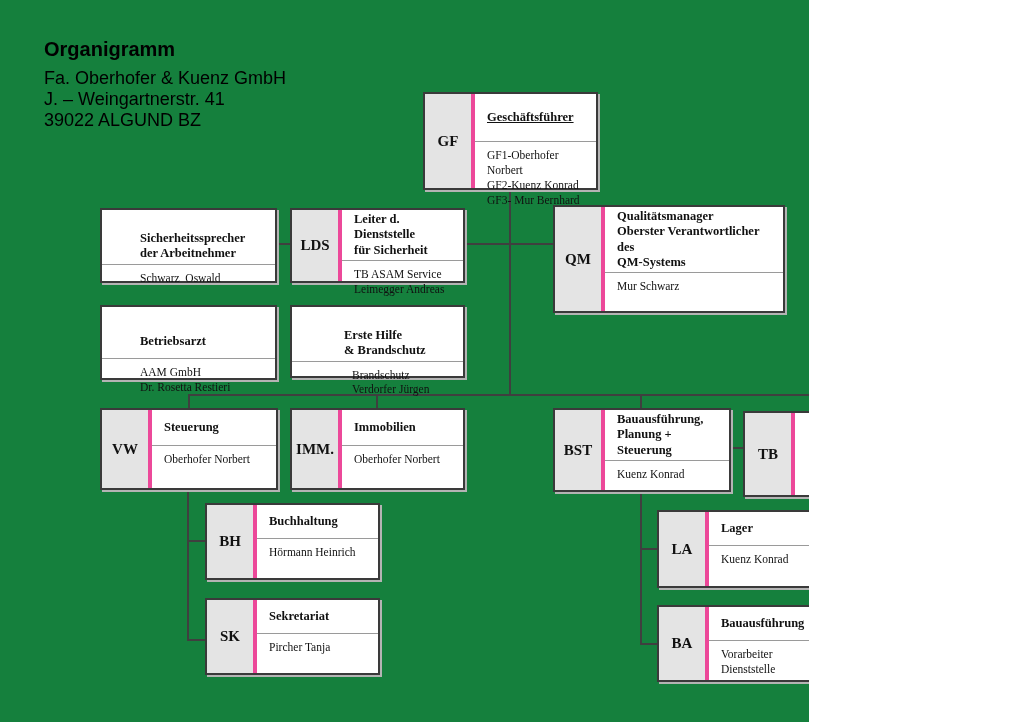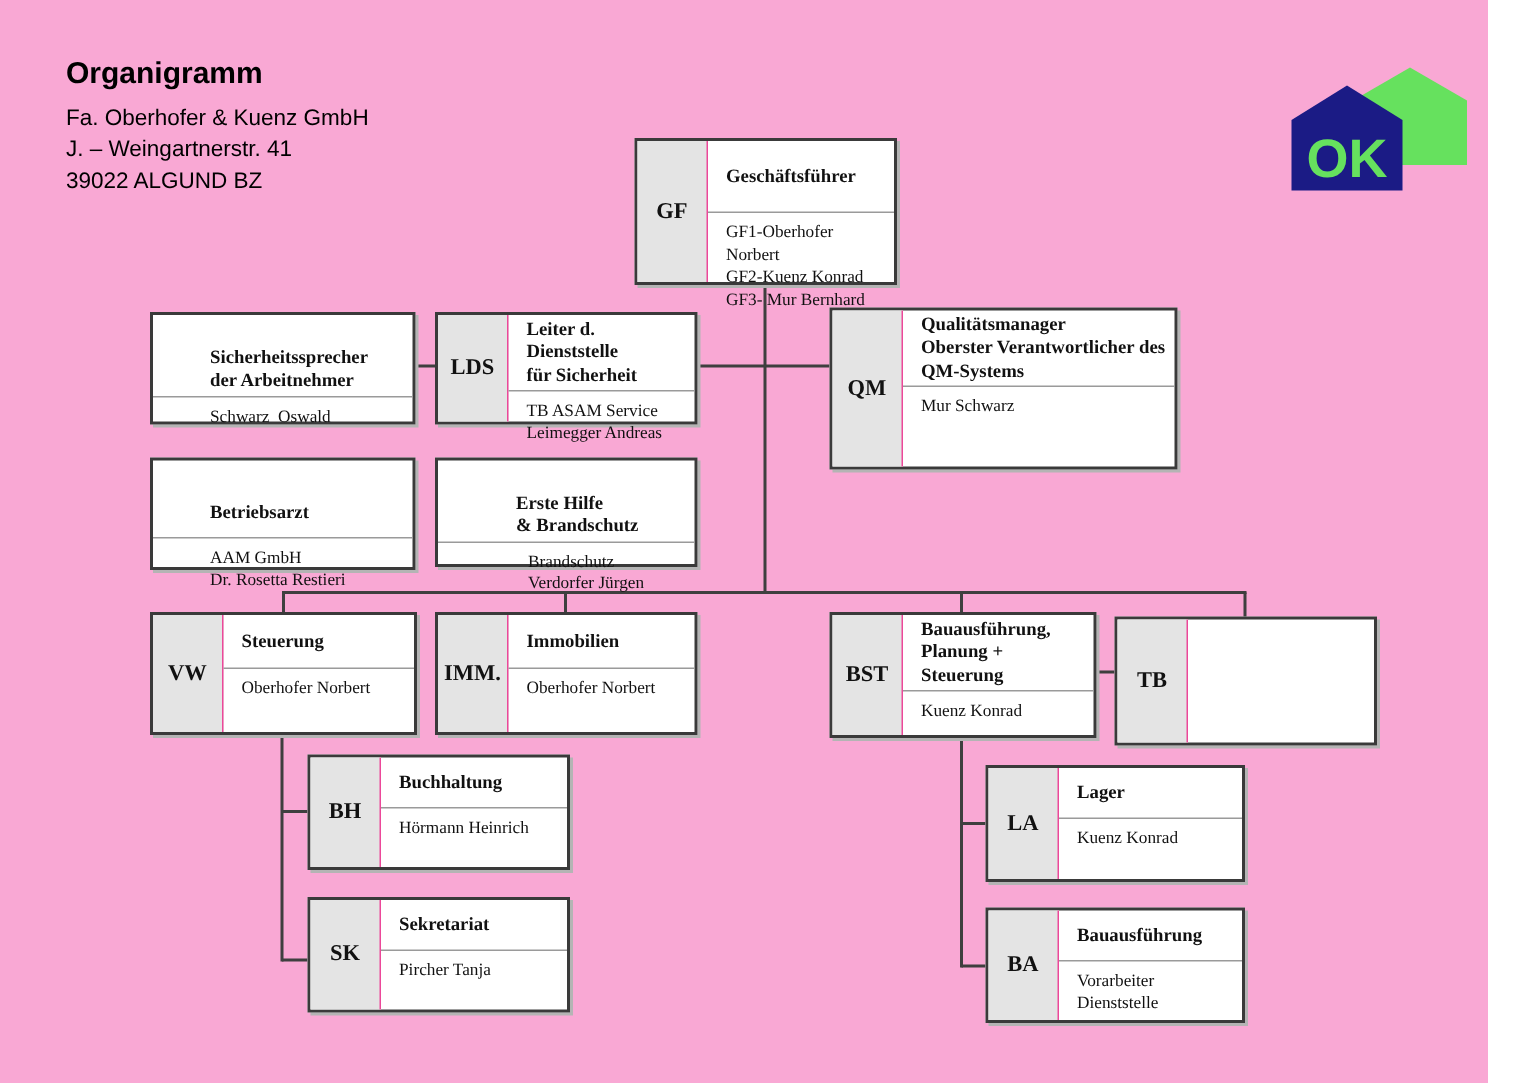--- a/index.html
+++ b/index.html
@@ -1,36 +1,36 @@
 <!DOCTYPE html>
 <html><head>
 <meta charset="utf-8">
 <style>
   html,body{margin:0;padding:0;background:#fff;}
-  #canvas{position:relative;width:992px;height:722px;background:#f9a8d4;overflow:hidden;
+  #canvas{position:relative;width:809px;height:722px;background:#15803d;overflow:hidden;
           font-family:"Liberation Serif",serif;color:#111;}
   
   #header{position:absolute;left:44px;top:38px;font-family:"Liberation Sans",sans-serif;}
   #header .h-title{font-size:20px;font-weight:bold;margin:0 0 7px 0;color:#000;}
-  #header .h-line{font-size:15px;line-height:21px;color:#000;}
+  #header .h-line{font-size:18px;line-height:21px;color:#000;}
   
   #logo{position:absolute;left:860px;top:44px;width:118px;height:84px;}
   
   .line{position:absolute;background:#3f3f3f;z-index:0;}
   
   .obox{position:absolute;background:#fff;border:2px solid #3a3a3a;box-sizing:border-box;
         display:flex;z-index:1;box-shadow:2px 2px 0 #b4b4b4;}
-  .abbrev{flex:0 0 46px;background:#e4e4e4;border-right:1px solid #ec4899;display:flex;
+  .abbrev{flex:0 0 46px;background:#e4e4e4;border-right:4px solid #ec4899;display:flex;
           align-items:center;justify-content:center;font-weight:bold;font-size:15px;}
   .ocontent{flex:1;display:flex;flex-direction:column;min-width:0;}
   .btitle{flex:0 0 46%;box-sizing:border-box;display:flex;flex-direction:column;justify-content:center;
           padding:2px 6px 2px 12px;border-bottom:1px solid #9a9a9a;font-weight:bold;font-size:12.5px;
           line-height:1.22;white-space:pre-wrap;}
   .bbody{flex:1;padding:6px 6px 2px 12px;font-size:11.5px;line-height:1.3;white-space:pre-wrap;}
-  .tt-lg .btitle{flex-basis:51%;}
+  .tt-lg .btitle{flex-basis:51%;text-decoration:underline;}
   .tt-sm .btitle{flex-basis:42%;}
   .plain .btitle{padding-left:38px;margin-top:19px;}
   .plain .bbody{padding-left:38px;}
   .pad-lg .btitle{padding-left:52px;}
   .pad-lg .bbody{padding-left:60px;}
 </style>
 </head>
 <body>
 
 <div id="canvas">

